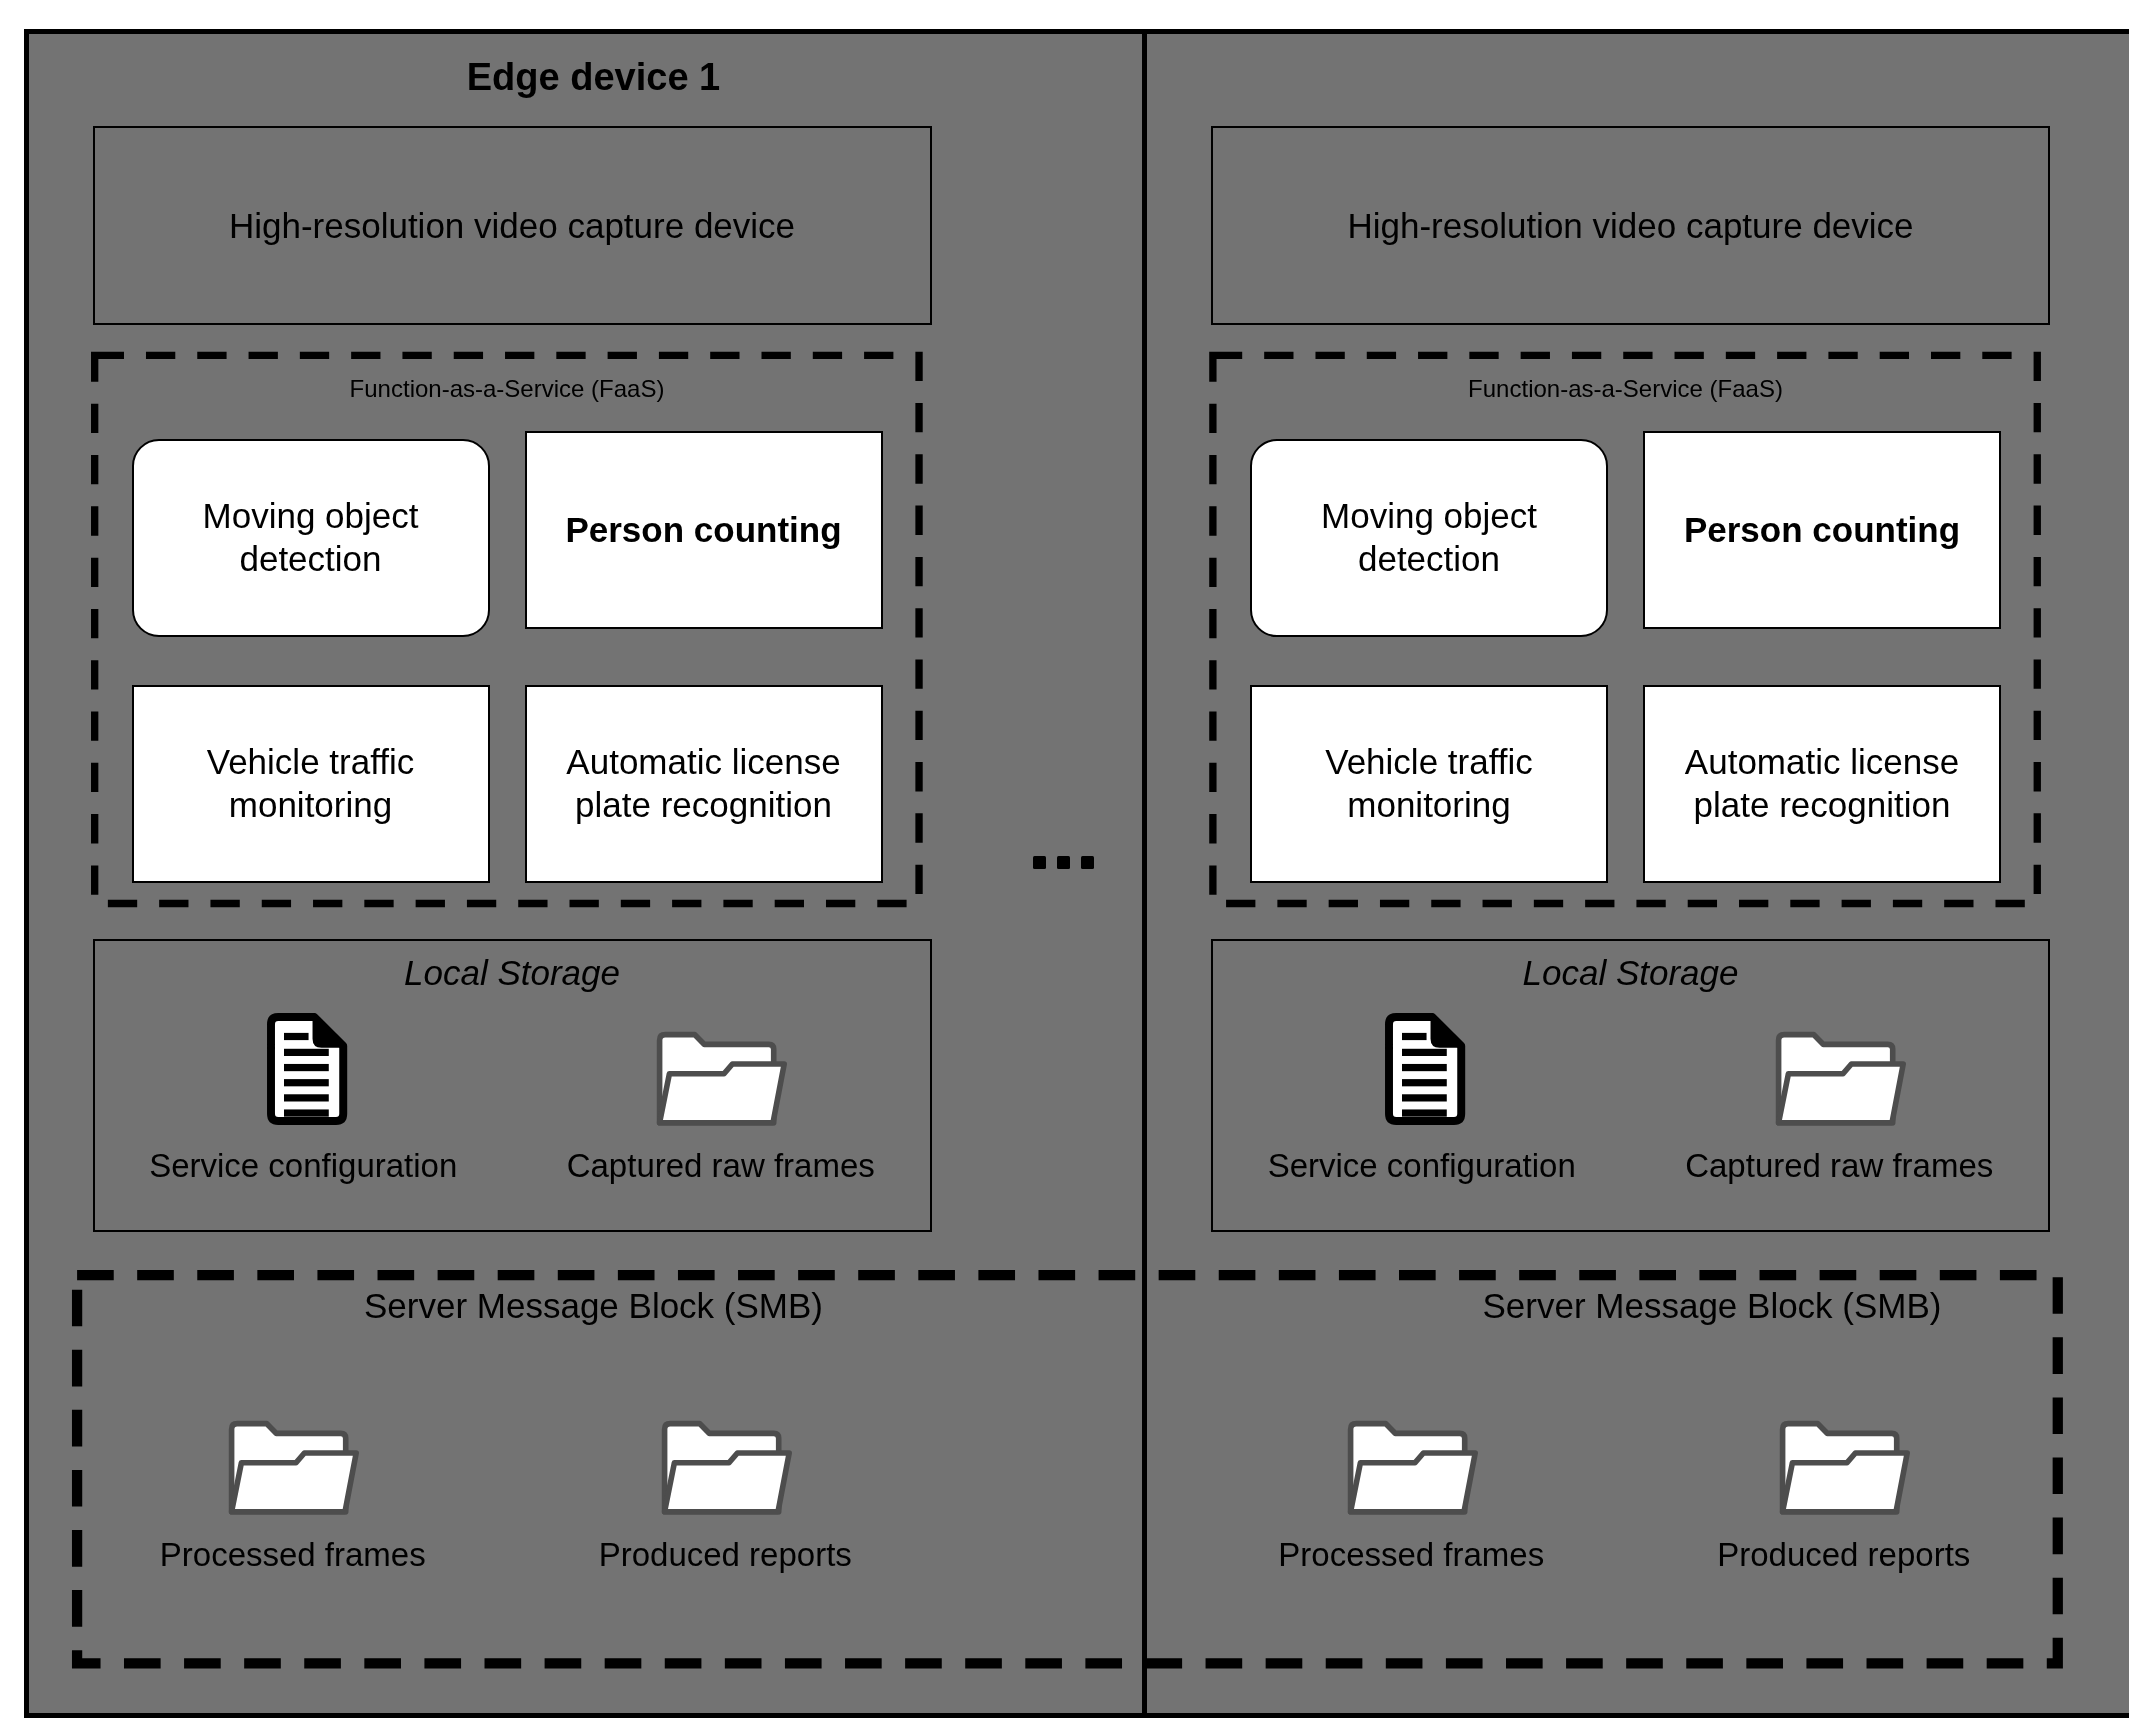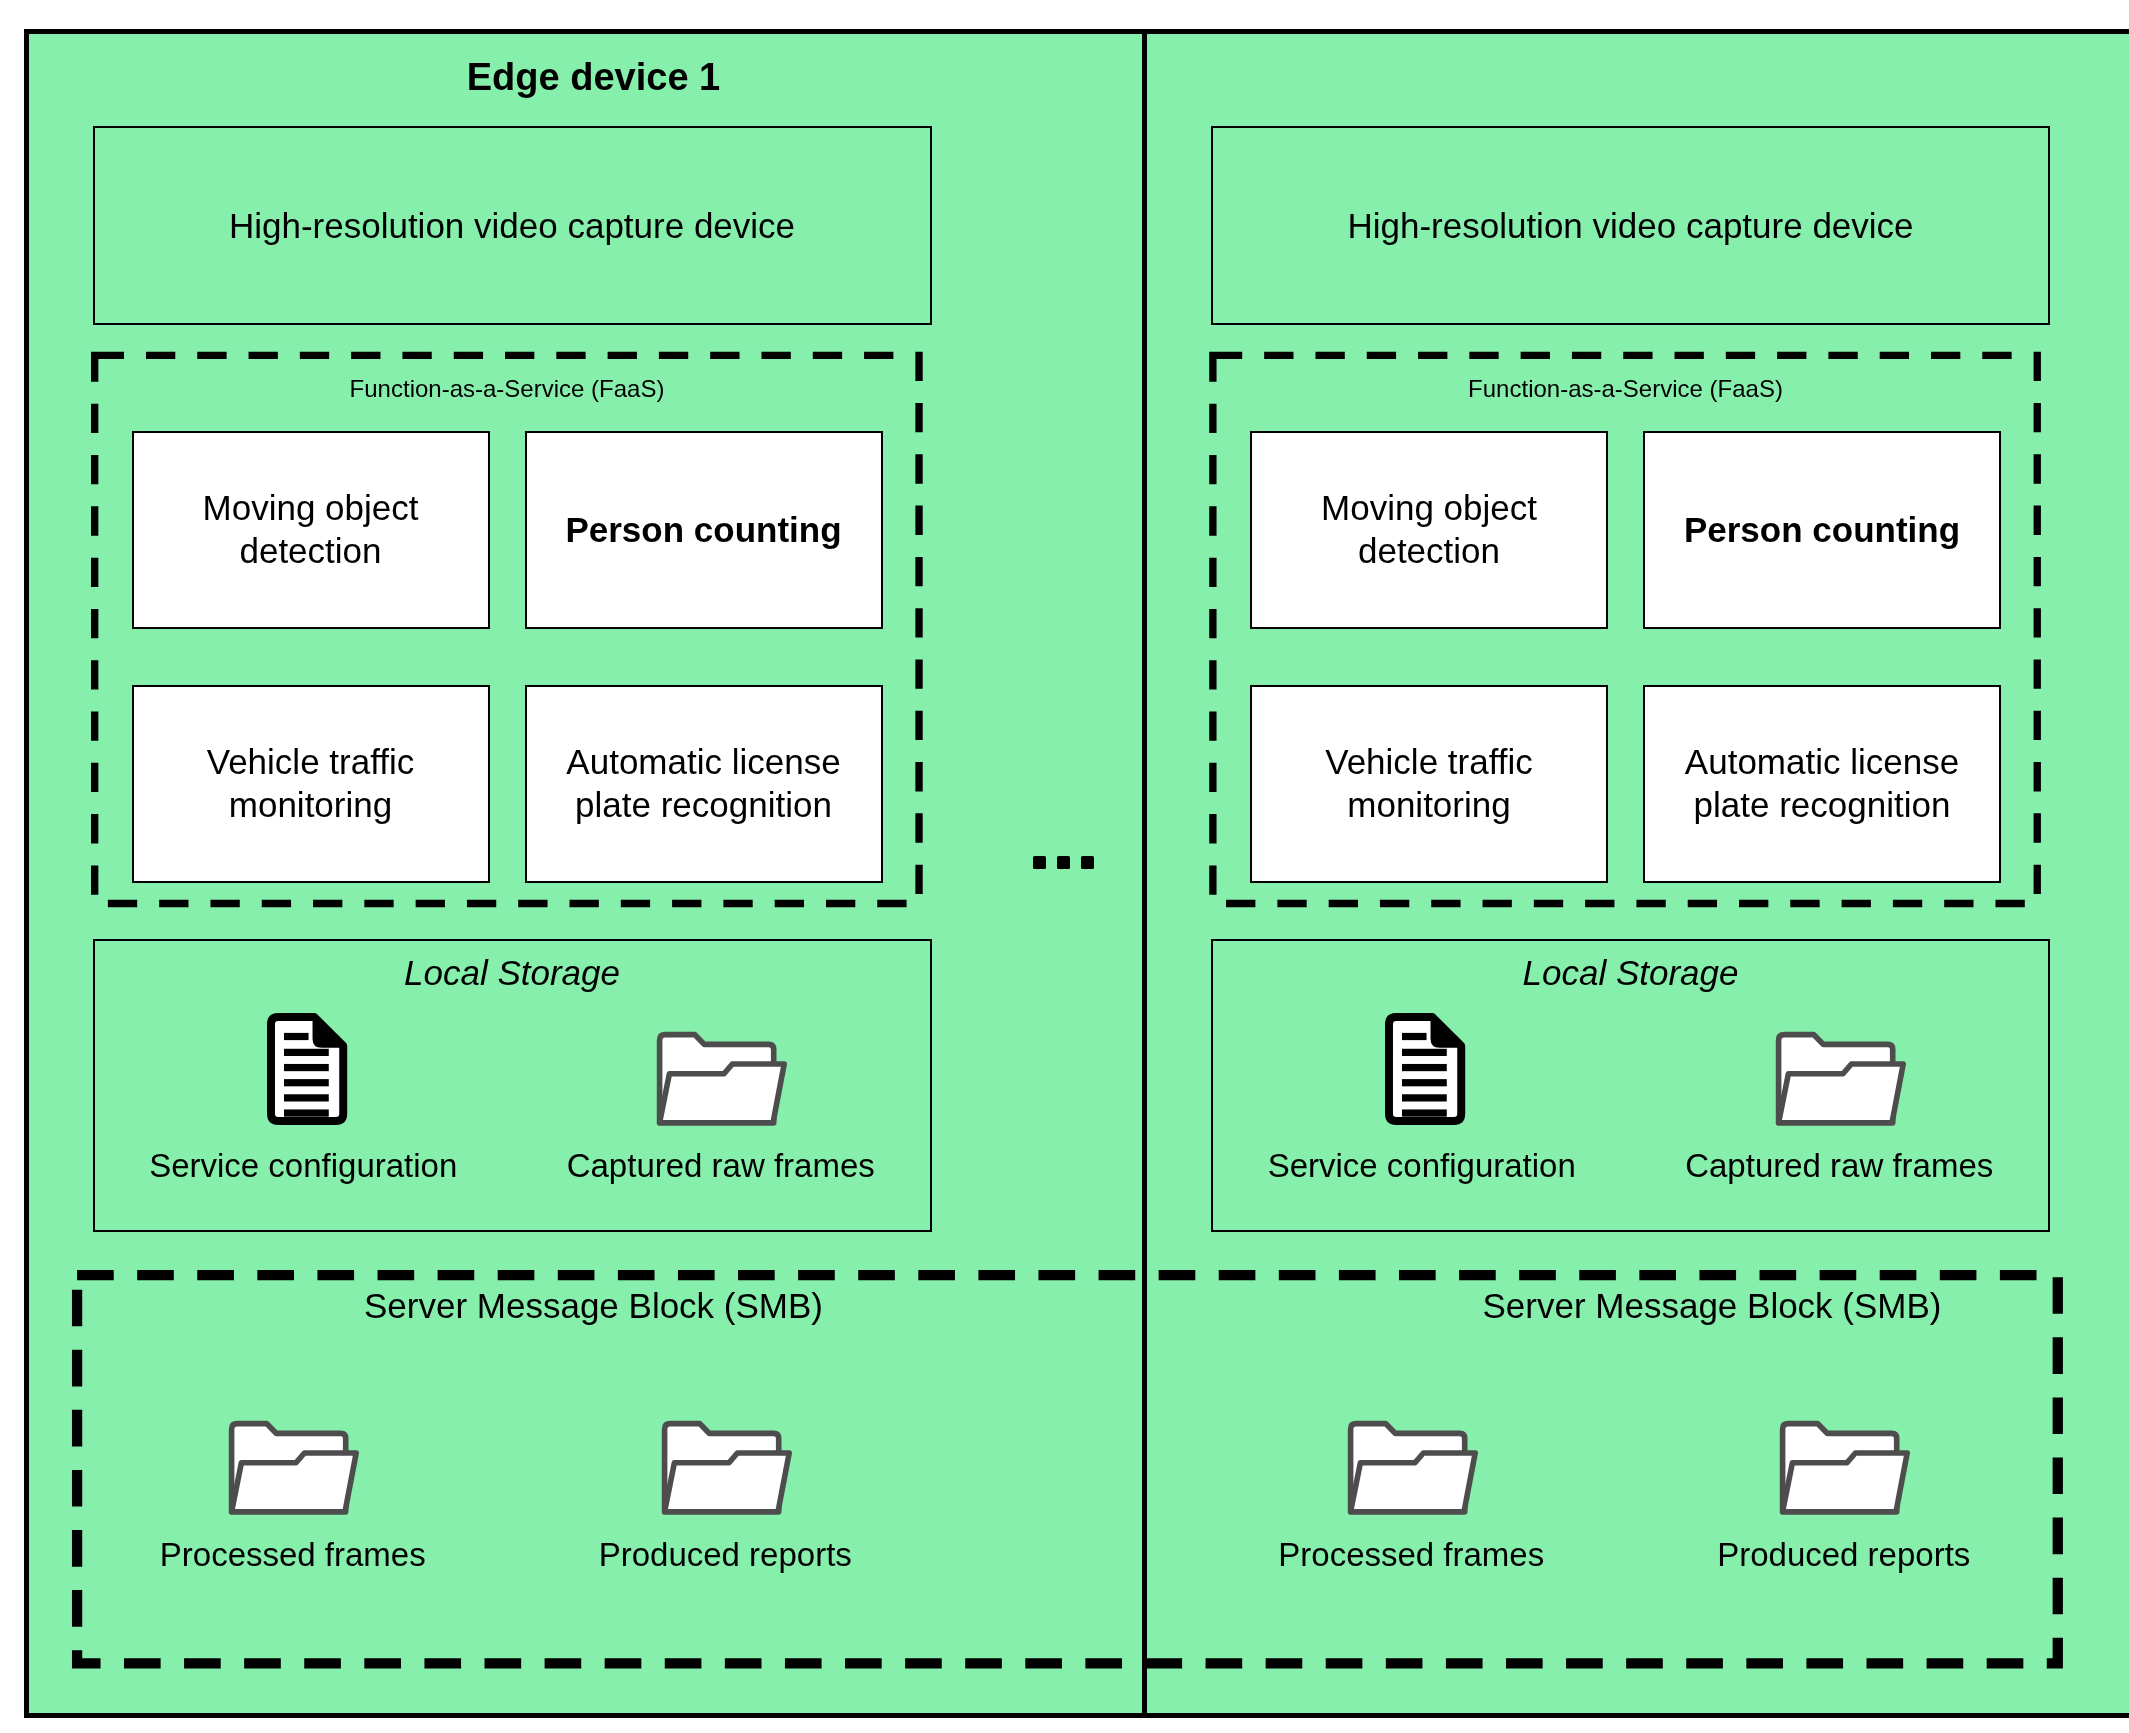--- a/index.html
+++ b/index.html
@@ -11,21 +11,21 @@
     background: #ffffff;
     font-family: "Liberation Sans", "DejaVu Sans", sans-serif;
     color: #000000;
   }
   .device {
     position: absolute;
     top: 29px;
     width: 1140px;
     height: 1689px;
     border: 5.1px solid #000000;
-    background: #86efac;
+    background: #737373;
     padding-left: 48px;
   }
   #device-0 { left: 23.5px; }
   #device-1 { left: 1142px; }
   .device-title {
     position: absolute;
     top: 20.5px; left: 0;
     width: 100%;
     margin: 0;
     text-align: center;
@@ -59,21 +59,21 @@
     position: absolute;
     width: 358px; height: 198px;
     border: 2.9px solid #000000;
     background: #ffffff;
     display: flex; align-items: center; justify-content: center;
     text-align: center;
     font-size: 35px;
     line-height: 1.22;
     padding: 0 14.7px;
   }
-  .fn-0 { left: 37px;  top: 76px; }
+  .fn-0 { left: 37px;  top: 84px; border-radius: 27px; }
   .fn-1 { left: 430px; top: 76px; font-weight: bold; }
   .fn-2 { left: 37px;  top: 330px; }
   .fn-3 { left: 430px; top: 330px; }
   .storage {
     position: absolute;
     left: 64px; top: 905px;
     width: 839px; height: 293px;
     border: 2.9px solid #000000;
   }
   .section-title {

